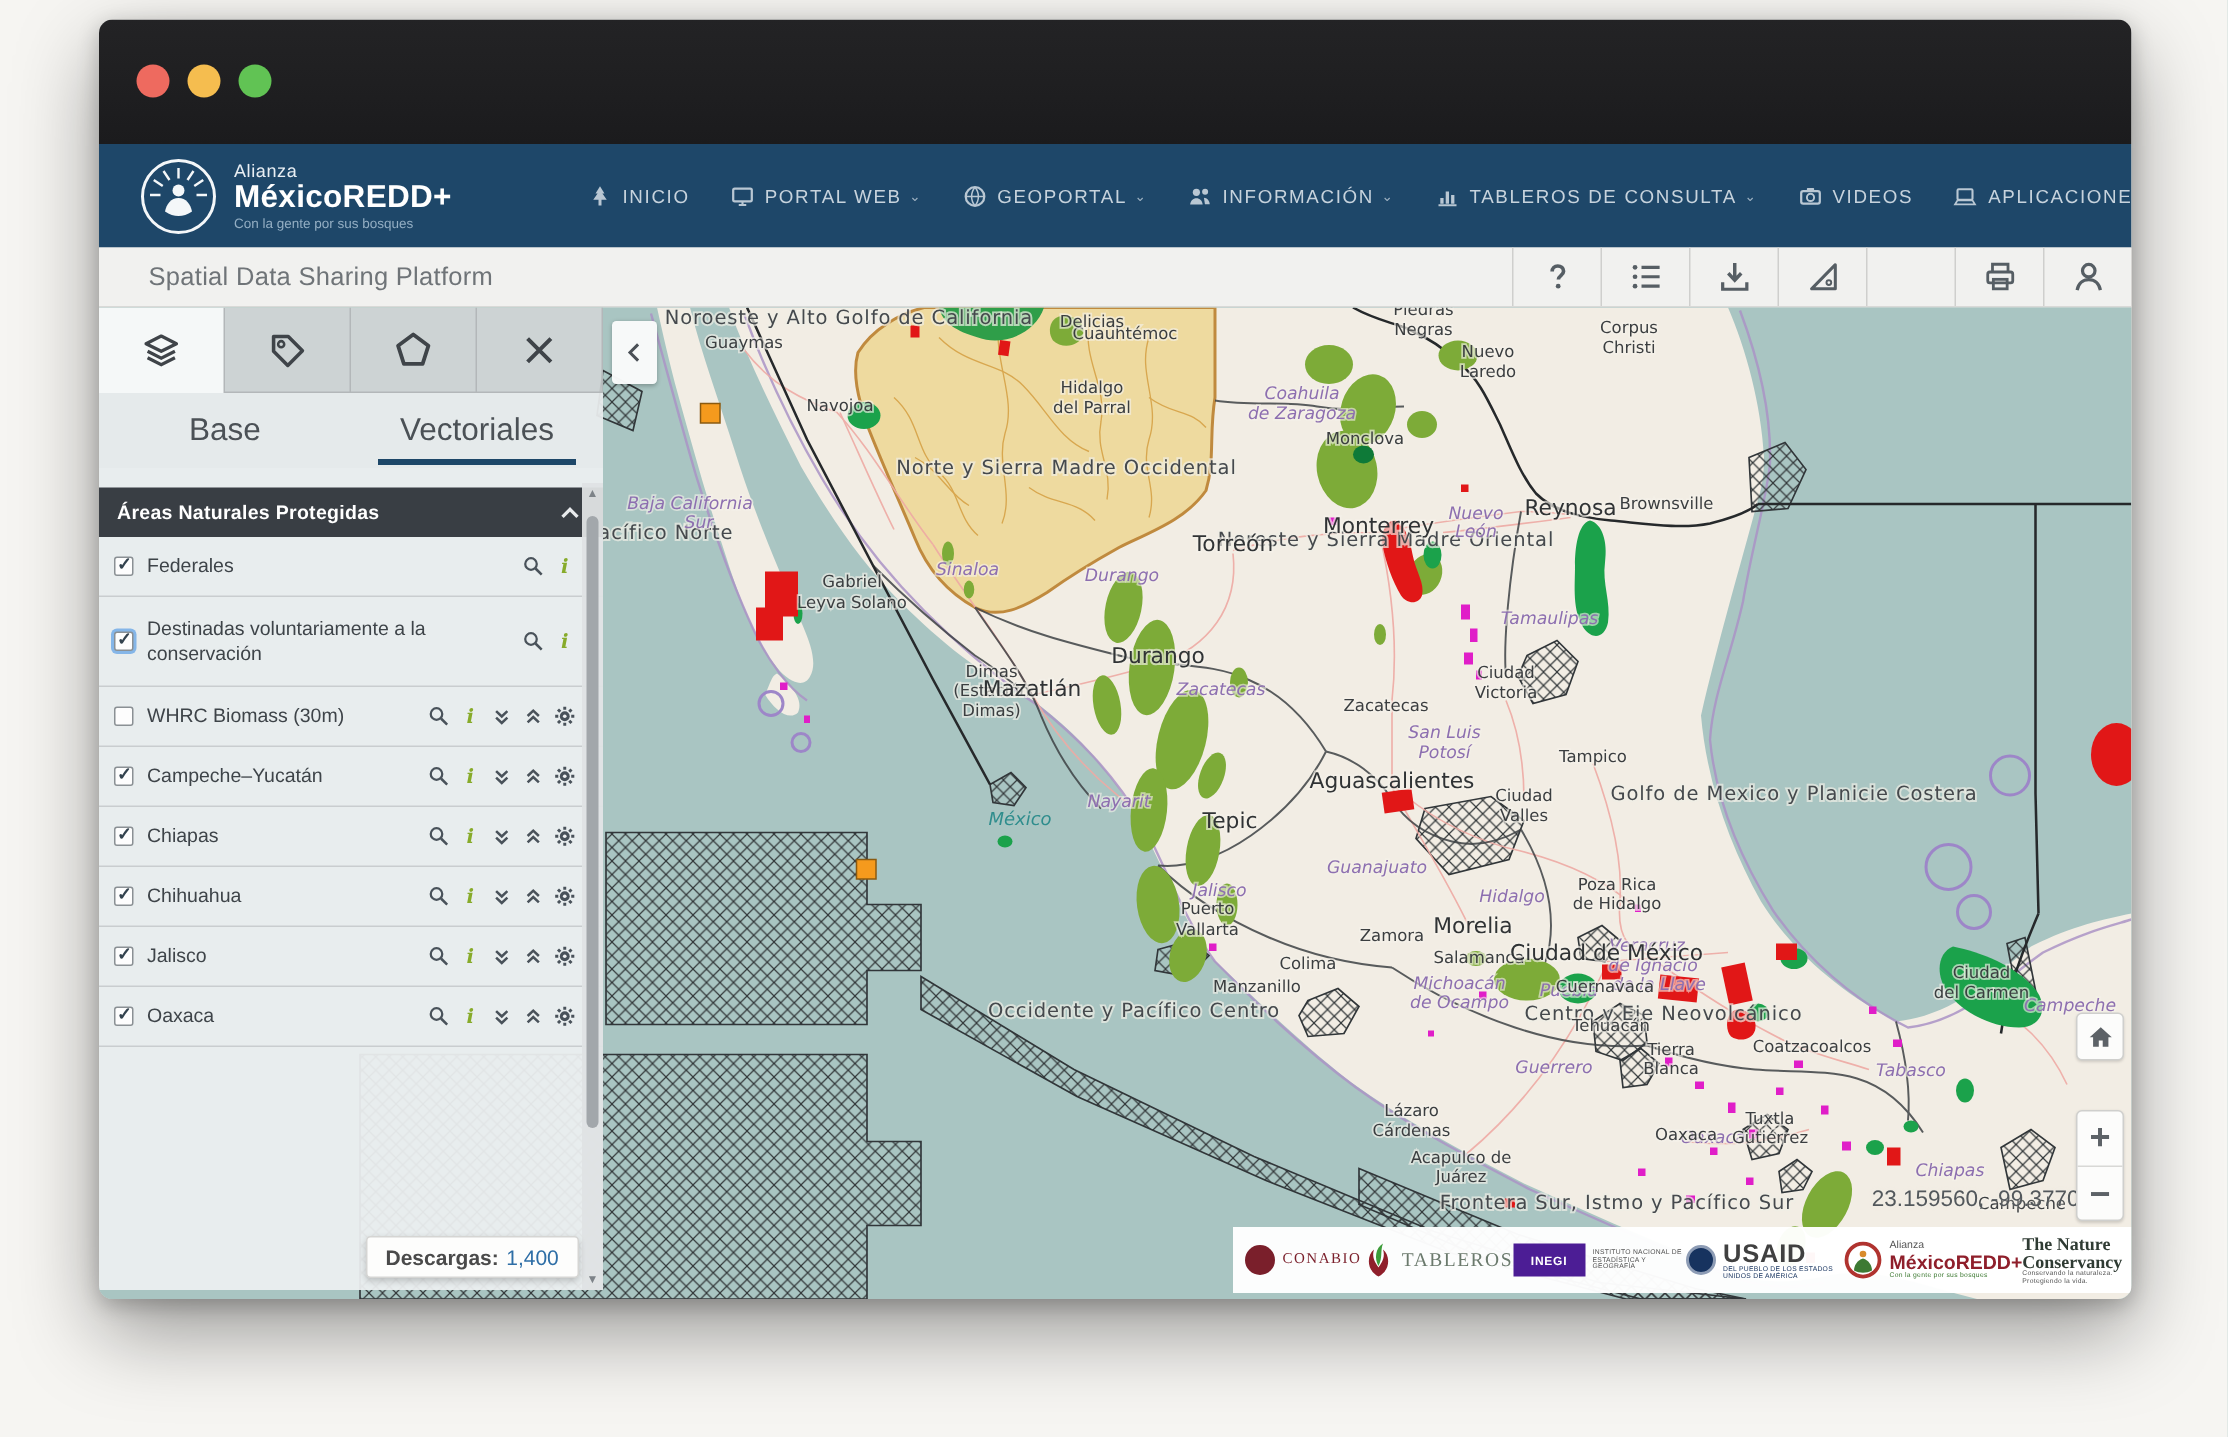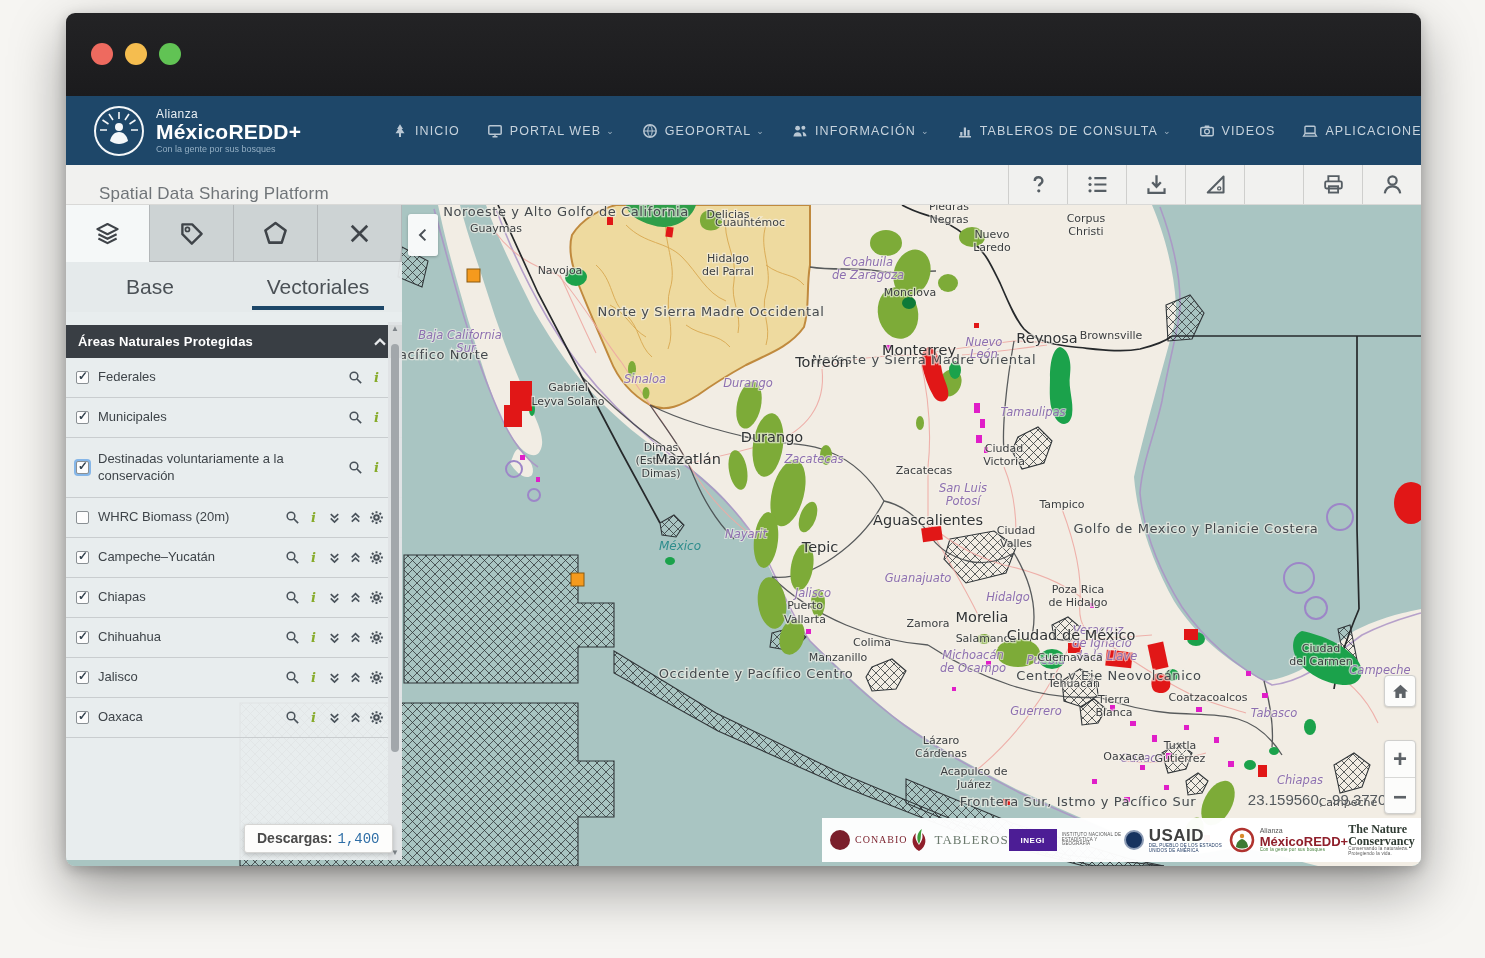--- a/index.html
+++ b/index.html
@@ -13,21 +13,21 @@
   #navbar{height:69px;background:#1e4769;display:flex;align-items:center;padding:0 18px 0 26px;}
   #brand{display:flex;align-items:center;gap:10px;min-width:300px;}
   #brand-text .b-alianza{font-size:12px;color:#e8eef3;letter-spacing:.4px;}
   #brand-text .b-name{font-size:21px;color:#ffffff;font-weight:bold;letter-spacing:.2px;line-height:1;}
   #brand-text .b-tag{font-size:9px;color:#93aec3;margin-top:2px;}
   #nav-items{display:flex;align-items:center;gap:27px;margin-left:auto;}
   .nav-item{display:flex;align-items:center;gap:7px;color:#c7d3dd;font-size:12.5px;letter-spacing:1.1px;cursor:pointer;white-space:nowrap;}
   .nav-item svg{width:16px;height:16px;color:#b9c7d3;}
   .nav-caret{font-size:9px;color:#9fb2c2;margin-left:-2px;}
   
-  #toolbar{height:40px;background:#f1f1ef;border-bottom:1px solid #d9d9d7;display:flex;align-items:flex-end;}
+  #toolbar{height:40px;background:#f1f1ef;border-bottom:1px solid #d9d9d7;display:flex;align-items:center;}
   #pf-title{margin-left:33px;font-size:17px;color:#6f7478;letter-spacing:.2px;}
   #tb-icons{margin-left:auto;display:flex;height:100%;}
   .tb-icon{width:59px;display:flex;align-items:center;justify-content:center;border-left:1px solid #cfcfcd;color:#565e64;cursor:pointer;}
   .tb-icon svg{width:23px;height:23px;}
   
   #map-area{position:relative;height:661px;background:#a9c5c2;overflow:hidden;}
   #map-svg{position:absolute;left:0;top:0;}
   .lbl-city{font:11px "DejaVu Sans",sans-serif;fill:#3b3e40;paint-order:stroke;stroke:rgba(245,241,233,.65);stroke-width:2.4px;text-anchor:middle;}
   .lbl-big{font:14.5px "DejaVu Sans",sans-serif;fill:#303335;paint-order:stroke;stroke:rgba(245,241,233,.65);stroke-width:2.6px;text-anchor:middle;}
   .lbl-state{font:italic 11.5px "DejaVu Sans",sans-serif;fill:#8d6fb0;paint-order:stroke;stroke:rgba(245,241,233,.6);stroke-width:2.2px;text-anchor:middle;}
@@ -60,21 +60,21 @@
   #sbar .arr{position:absolute;left:0;width:14px;height:14px;font-size:8px;color:#7d8388;text-align:center;line-height:14px;cursor:pointer;}
   #sbar .thumb{position:absolute;left:3px;width:8px;top:22px;height:408px;background:#a2a7ab;border-radius:4px;cursor:pointer;}
   
   #collapse-btn{position:absolute;left:342px;top:9px;width:30px;height:42px;background:rgba(250,251,251,.97);border-radius:3px;
     box-shadow:0 1px 3px rgba(0,0,0,.25);display:flex;align-items:center;justify-content:center;color:#4a5056;cursor:pointer;z-index:6;}
   #collapse-btn svg{width:16px;height:16px;}
   
   #dl-tooltip{position:absolute;left:178px;top:619px;background:#fdfdfc;border:1px solid #d5d5d3;border-radius:3px;
     box-shadow:0 2px 5px rgba(0,0,0,.2);padding:5px 12px;font-size:14px;white-space:nowrap;z-index:8;}
   #dl-tooltip .t-label{color:#4a4a4a;font-weight:bold;}
-  #dl-tooltip .t-value{color:#2e6ea6;margin-left:5px;font-family:Liberation Mono, monospace;}
+  #dl-tooltip .t-value{color:#2e6ea6;margin-left:5px;}
   
   .mapbtn{position:absolute;background:#fcfcfb;border:1px solid #cfcfcd;border-radius:4px;color:#5d6267;display:flex;align-items:center;justify-content:center;cursor:pointer;z-index:5;box-shadow:0 1px 2px rgba(0,0,0,.15);}
   #btn-home{left:1318px;top:470px;width:32px;height:32px;}
   #btn-home svg{width:19px;height:19px;}
   #zoom-box{position:absolute;left:1318px;top:535px;width:32px;height:74px;background:#fcfcfb;border:1px solid #cfcfcd;border-radius:4px;z-index:5;box-shadow:0 1px 2px rgba(0,0,0,.15);}
   .zbtn{height:37px;display:flex;align-items:center;justify-content:center;font-size:24px;font-weight:bold;color:#5d6267;cursor:pointer;}
   #zoom-in{border-bottom:1px solid #d8d8d6;}
   
   #coords{position:absolute;right:18px;top:586px;font-size:15px;color:#53585c;z-index:4;text-shadow:0 0 3px rgba(240,238,230,.8);}
   
@@ -655,47 +655,35 @@
             <span class="row-label">Federales</span>
             <span class="row-icons">
               <svg class="ric">
                 <use href="#i-search"></use>
               </svg>
               <svg class="ric info">
                 <use href="#i-info"></use>
               </svg>
             </span>
           </div>
-          <div class="layer-row">
-            <span class="cbx checked"></span>
-            <span class="row-label">Municipales</span>
-            <span class="row-icons">
-              <svg class="ric">
-                <use href="#i-search"></use>
-              </svg>
-              <svg class="ric info">
-                <use href="#i-info"></use>
-              </svg>
-            </span>
-          </div>
           <div class="layer-row tall">
             <span class="cbx checked focused"></span>
             <span class="row-label">Destinadas voluntariamente a la conservación</span>
             <span class="row-icons">
               <svg class="ric">
                 <use href="#i-search"></use>
               </svg>
               <svg class="ric info">
                 <use href="#i-info"></use>
               </svg>
             </span>
           </div>
           <div class="layer-row">
             <span class="cbx"></span>
-            <span class="row-label">WHRC Biomass (20m)</span>
+            <span class="row-label">WHRC Biomass (30m)</span>
             <span class="row-icons">
               <svg class="ric">
                 <use href="#i-search"></use>
               </svg>
               <svg class="ric info">
                 <use href="#i-info"></use>
               </svg>
               <svg class="ric">
                 <use href="#i-angles-down"></use>
               </svg>

